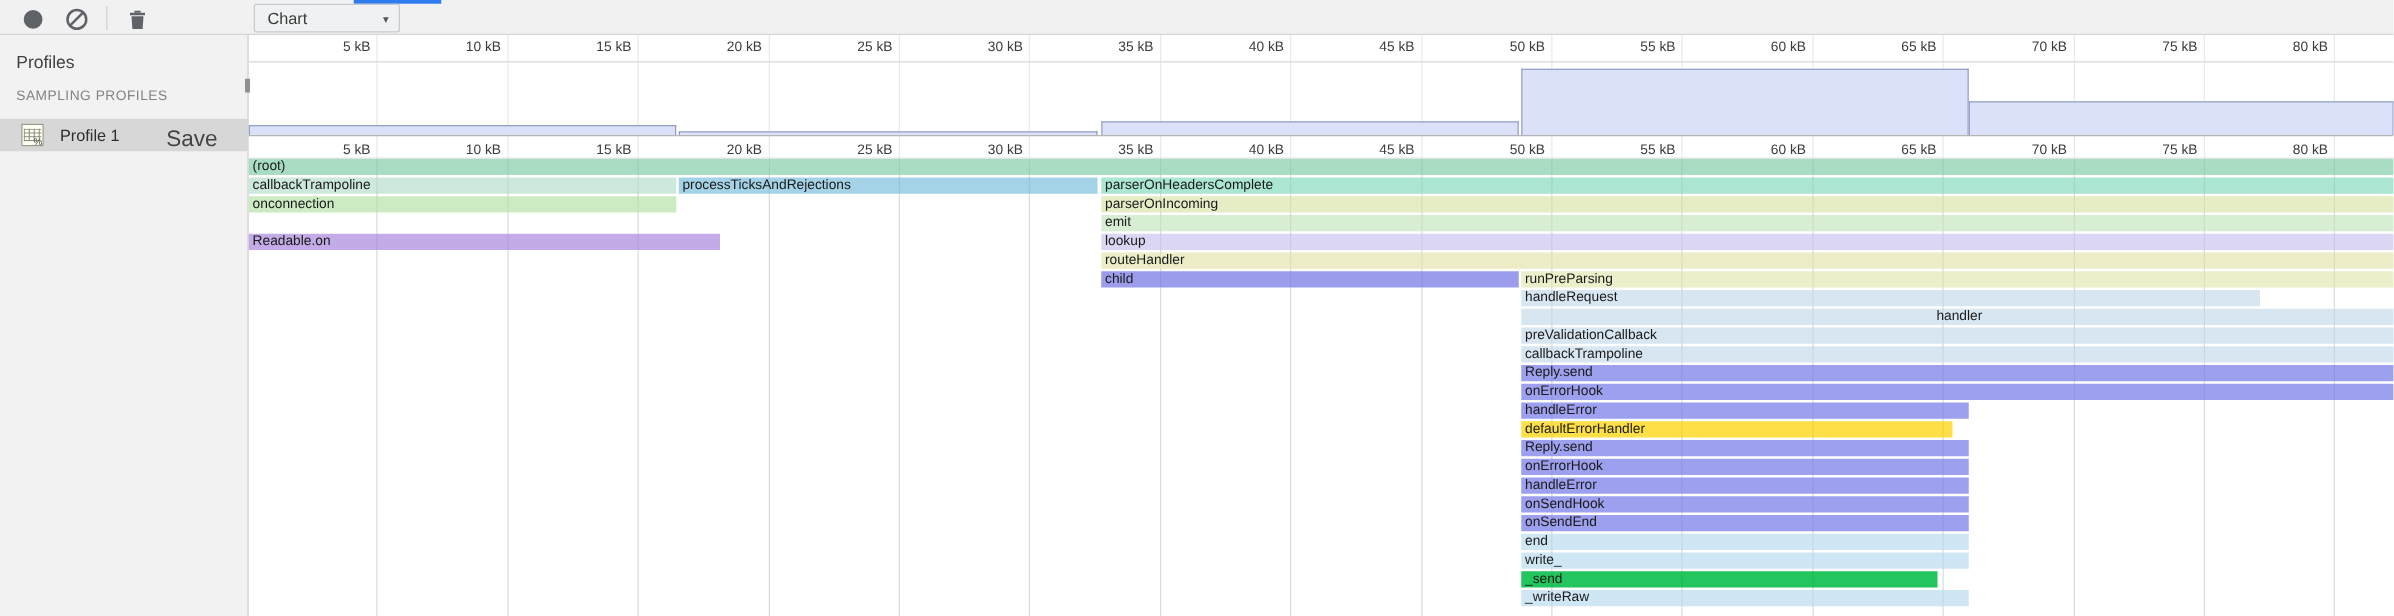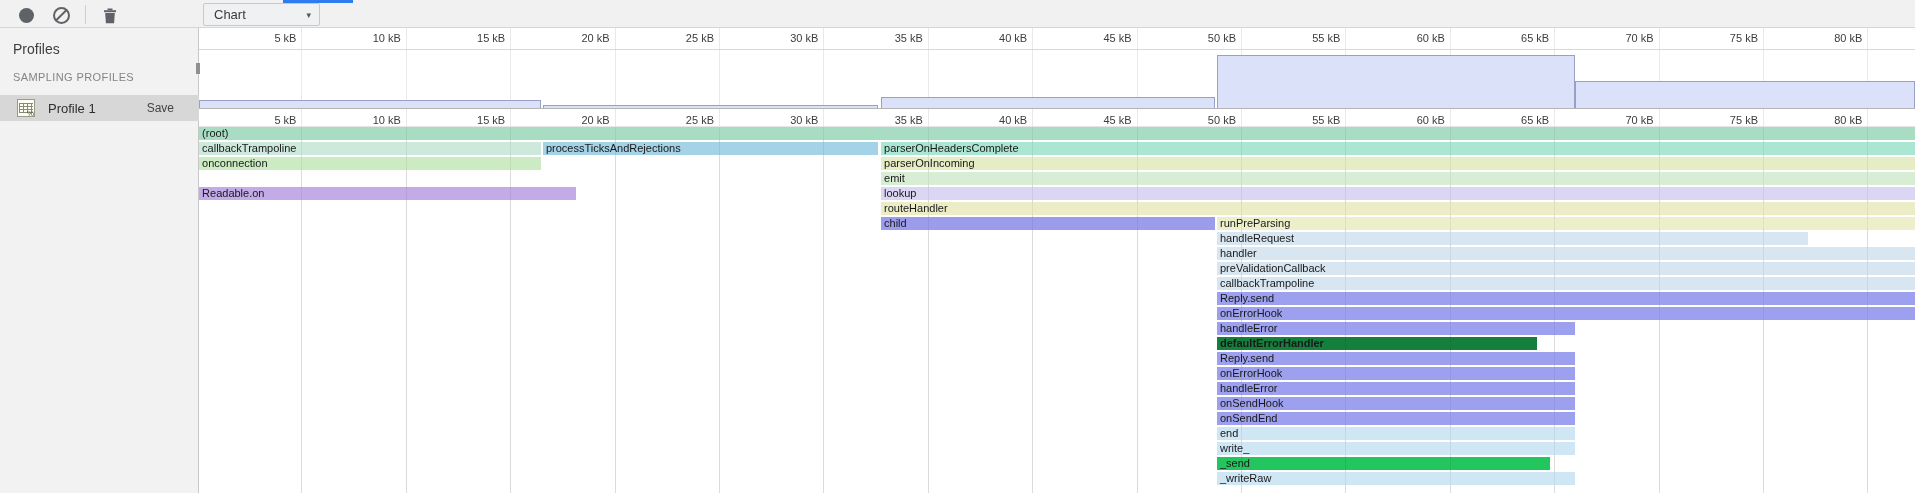--- a/index.html
+++ b/index.html
@@ -33,21 +33,21 @@
   #sidebar-section{position:absolute;left:13px;top:43px;font-size:11px;color:#848484;letter-spacing:.4px;}
   #profile-row{position:absolute;left:0;top:67px;width:199px;height:26px;background:#d7d7d7;cursor:pointer;}
   #profile-icon{position:absolute;left:17px;top:4px;width:18px;height:18px;background:#fdfdf2;
                 border:1px solid #9a9a8a;box-sizing:border-box;}
   #profile-icon .grid{position:absolute;left:1px;top:3px;width:14px;height:10px;
       background:
         linear-gradient(#8a8a7a 1px,transparent 1px) 0 0/100% 3px,
         linear-gradient(90deg,#8a8a7a 1px,transparent 1px) 0 0/4px 100%;}
   #profile-icon .pct{position:absolute;right:0px;bottom:-2px;font-size:8px;color:#555;}
   #profile-name{position:absolute;left:48px;top:6px;font-size:13px;color:#2e2e2e;}
-  #save-link{position:absolute;right:25px;top:6px;font-size:12px;color:#444;
+  #save-link{position:absolute;right:25px;top:6px;font-size:18px;color:#444;
              cursor:pointer;}
 
   
   #chart{position:absolute;left:199px;top:28px;width:1716px;height:465px;background:#fff;}
   .hline{position:absolute;left:0;width:1716px;height:1px;}
   #ruler1-line{top:21px;background:#d8d8d8;}
   #overview-base{top:80px;background:#b5b5b5;}
   #ruler2-line{top:98px;background:#e6e6e6;}
   .gridline{position:absolute;top:0;width:1px;height:465px;background:rgba(0,0,0,0.085);}
   .tick-label{position:absolute;font-size:11px;color:#3c3c3c;white-space:nowrap;}
@@ -172,27 +172,27 @@
       <div class="bar" style="left: 682.029px; width: 1033.98px; top: 114px; background: rgb(170, 230, 210);">parserOnHeadersComplete</div>
       <div class="bar" style="left: 0.088px; width: 342.014px; top: 129px; background: rgb(205, 235, 195);">onconnection</div>
       <div class="bar" style="left: 682.029px; width: 1033.98px; top: 129px; background: rgb(230, 236, 196);">parserOnIncoming</div>
       <div class="bar" style="left: 682.029px; width: 1033.98px; top: 144px; background: rgb(216, 238, 212);">emit</div>
       <div class="bar" style="left: 0.088px; width: 377px; top: 159px; background: rgb(194, 171, 230);">Readable.on</div>
       <div class="bar" style="left: 682.029px; width: 1033.98px; top: 159px; background: rgb(219, 214, 244);">lookup</div>
       <div class="bar" style="left: 682.029px; width: 1033.98px; top: 174px; background: rgb(236, 237, 199);">routeHandler</div>
       <div class="bar dotted" style="left: 682.029px; width: 333.871px; top: 189px; background: rgb(155, 157, 236);">child</div>
       <div class="bar" style="left: 1017.99px; width: 698.018px; top: 189px; background: rgb(236, 239, 202);">runPreParsing</div>
       <div class="bar" style="left: 1017.99px; width: 591px; top: 204px; background: rgb(216, 230, 242);">handleRequest</div>
-      <div class="bar" style="left: 1017.99px; width: 698.018px; top: 219px; background: rgb(216, 230, 242);">handler</div>
+      <div class="bar" style="left: 1017.99px; width: 698.018px; top: 219px; background: rgb(216, 230, 242); text-align: center;">handler</div>
       <div class="bar" style="left: 1017.99px; width: 698.018px; top: 234px; background: rgb(216, 230, 242);">preValidationCallback</div>
       <div class="bar" style="left: 1017.99px; width: 698.018px; top: 249px; background: rgb(216, 230, 242);">callbackTrampoline</div>
       <div class="bar" style="left: 1017.99px; width: 698.018px; top: 264px; background: rgb(157, 160, 238);">Reply.send</div>
       <div class="bar" style="left: 1017.99px; width: 698.018px; top: 279px; background: rgb(157, 160, 238);">onErrorHook</div>
       <div class="bar" style="left: 1017.99px; width: 358.092px; top: 294px; background: rgb(157, 160, 238);">handleError</div>
-      <div class="bar" style="left: 1017.99px; width: 320px; top: 309px; background: #15803d; font-weight: bold;">defaultErrorHandler</div>
+      <div class="bar" style="left: 1017.99px; width: 345px; top: 309px; background: #fde047;">defaultErrorHandler</div>
       <div class="bar" style="left: 1017.99px; width: 358.092px; top: 324px; background: rgb(157, 160, 238);">Reply.send</div>
       <div class="bar" style="left: 1017.99px; width: 358.092px; top: 339px; background: rgb(157, 160, 238);">onErrorHook</div>
       <div class="bar" style="left: 1017.99px; width: 358.092px; top: 354px; background: rgb(157, 160, 238);">handleError</div>
       <div class="bar" style="left: 1017.99px; width: 358.092px; top: 369px; background: rgb(157, 160, 238);">onSendHook</div>
       <div class="bar" style="left: 1017.99px; width: 358.092px; top: 384px; background: rgb(157, 160, 238);">onSendEnd</div>
       <div class="bar" style="left: 1017.99px; width: 358.092px; top: 399px; background: rgb(207, 230, 245);">end</div>
       <div class="bar" style="left: 1017.99px; width: 358.092px; top: 414px; background: rgb(207, 230, 245);">write_</div>
       <div class="bar" style="left: 1017.99px; width: 333px; top: 429px; background: #22c55e;">_send</div>
       <div class="bar" style="left: 1017.99px; width: 358.092px; top: 444px; background: rgb(207, 230, 245);">_writeRaw</div>
       <div class="gridline" style="left: 102.4px; top: 99px; height: 366px; background: rgba(0, 0, 0, 0.06);"></div>

